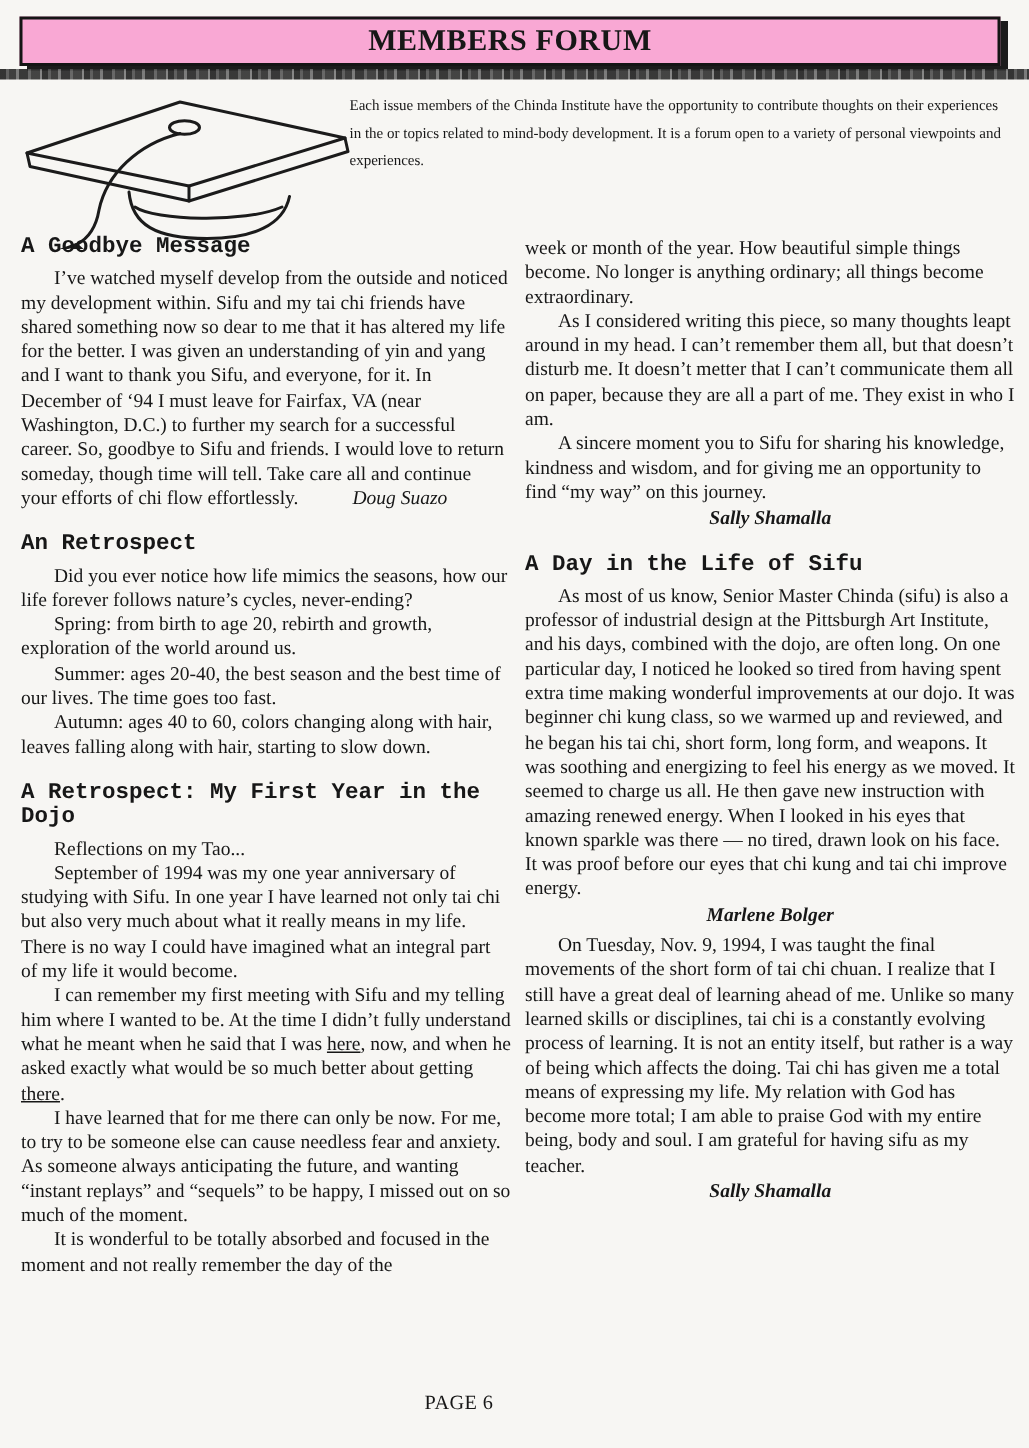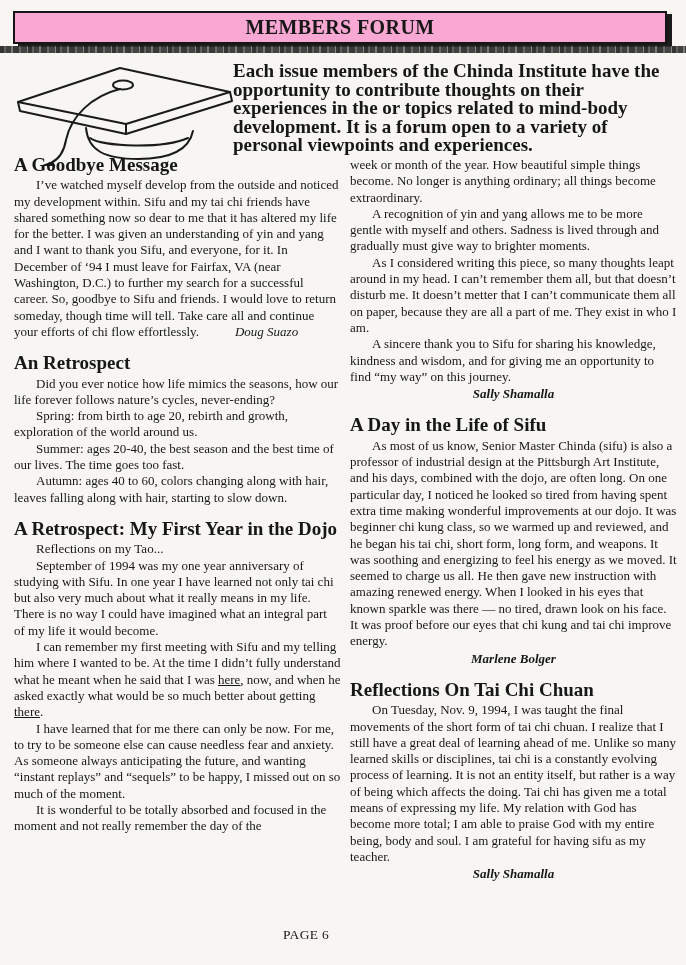--- a/index.html
+++ b/index.html
@@ -25,30 +25,30 @@
     position:absolute; left:0; top:46px; width:686px; height:7px;
     background:repeating-linear-gradient(90deg,
       #1e1e1e 0 4px, #4f4f4f 4px 6px, #2b2b2b 6px 11px,
       #6e6e6e 11px 13px, #242424 13px 19px, #585858 19px 21px,
       #303030 21px 27px, #7a7a7a 27px 28px);
     opacity:.9;
   }
   .cap-wrap { position:absolute; left:8px; top:54px; width:228px; height:112px; }
   .intro {
     position:absolute; left:233px; top:62px; width:440px;
-    font-weight:bold; font-size:19px; line-height:18.5px;
+    font-weight:normal; font-size:10px; line-height:18.5px;
   }
   .col {
     position:absolute; top:157px; width:327px;
     font-size:13px; line-height:16.3px;
   }
   .col-left  { left:14px; }
   .col-right { left:350px; }
   .section-heading {
-    font-size:19px; font-weight:bold; margin:15px 0 4px 0;
+    font-size:15px; font-weight:bold; margin:15px 0 4px 0;font-family:Liberation Mono, monospace;
   }
   .section-heading.first { margin-top:0; }
   .body-p { margin:0; text-indent:22px; }
   .noindent { text-indent:0; }
   .u { text-decoration:underline;text-align:right; }
   .sig-inline { font-weight:normal; font-style:italic; }
   .sig-gap { margin-left:36px; }
   .sig-sp  { margin-left:7px; }
   .signature-line {
     text-align:center; font-weight:bold; font-style:italic;
@@ -98,27 +98,25 @@
   <h3 class="section-heading">A Retrospect: My First Year in the Dojo</h3>
   <p class="body-p">Reflections on my Tao...</p>
   <p class="body-p">September of 1994 was my one year anniversary of studying with Sifu.  In one year I have learned not only tai chi but also very much about what it really means in my life.  There is no way I could have imagined what an integral part of my life it would become.</p>
   <p class="body-p"><span>I can remember my first meeting with Sifu and my telling him where I wanted to be.  At the time I didn’t fully understand what he meant when he said that I was </span><span class="u">here</span><span>, now, and when he asked exactly what would be so much better about getting </span><span class="u">there</span><span>.</span></p>
   <p class="body-p">I have learned that for me there can only be now.  For me, to try to be someone else can cause needless fear and anxiety.  As someone always anticipating the future, and wanting “instant replays” and “sequels” to be happy, I missed out on so much of the moment.</p>
   <p class="body-p">It is wonderful to be totally absorbed and focused in the moment and not really remember the day of the</p>
 </div>
 
 <div class="col col-right">
   <p class="body-p noindent">week or month of the year.  How beautiful simple things become.  No longer is anything ordinary; all things become extraordinary.</p>
-  <p class="body-p">A recognition of yin and yang allows me to be more gentle with myself and others.  Sadness is lived through and gradually must give way to brighter moments.</p>
   <p class="body-p">As I considered writing this piece, so many thoughts leapt around in my head.  I can’t remember them all, but that doesn’t disturb me.  It doesn’t metter that I can’t communicate them all on paper, because they are all a part of me.  They exist in who I am.</p>
-  <p class="body-p">A sincere thank you to Sifu for sharing his knowledge, kindness and wisdom, and for giving me an opportunity to find “my way” on this journey.</p>
+  <p class="body-p">A sincere moment you to Sifu for sharing his knowledge, kindness and wisdom, and for giving me an opportunity to find “my way” on this journey.</p>
   <p class="signature-line">Sally Shamalla</p>
 
   <h3 class="section-heading">A Day in the Life of Sifu</h3>
   <p class="body-p">As most of us know, Senior Master Chinda (sifu) is also a professor of industrial design at the Pittsburgh Art Institute, and his days, combined with the dojo, are often long.  On one particular day, I noticed he looked so tired from having spent extra time making wonderful improvements at our dojo.  It was beginner chi kung class, so we warmed up and reviewed, and he began his tai chi, short form, long form, and weapons.  It was soothing and energizing to feel his energy as we moved.  It seemed to charge us all.  He then gave new instruction with amazing renewed energy.  When I looked in his eyes that known sparkle was there — no tired, drawn look on his face.  It was proof before our eyes that chi kung and tai chi improve energy.</p>
   <p class="signature-line">Marlene Bolger</p>
 
-  <h3 class="section-heading">Reflections On Tai Chi Chuan</h3>
   <p class="body-p">On Tuesday, Nov. 9, 1994, I was taught the final movements of the short form of tai chi chuan.  I realize that I still have a great deal of learning ahead of me.  Unlike so many learned skills or disciplines, tai chi is a constantly evolving process of learning.  It is not an entity itself, but rather is a way of being which affects the doing.  Tai chi has given me a total means of expressing my life.  My relation with God has become more total; I am able to praise God with my entire being, body and soul.  I am grateful for having sifu as my teacher.</p>
   <p class="signature-line">Sally Shamalla</p>
 </div>
 
 <div class="footer">PAGE 6</div>
 
 </body></html>

